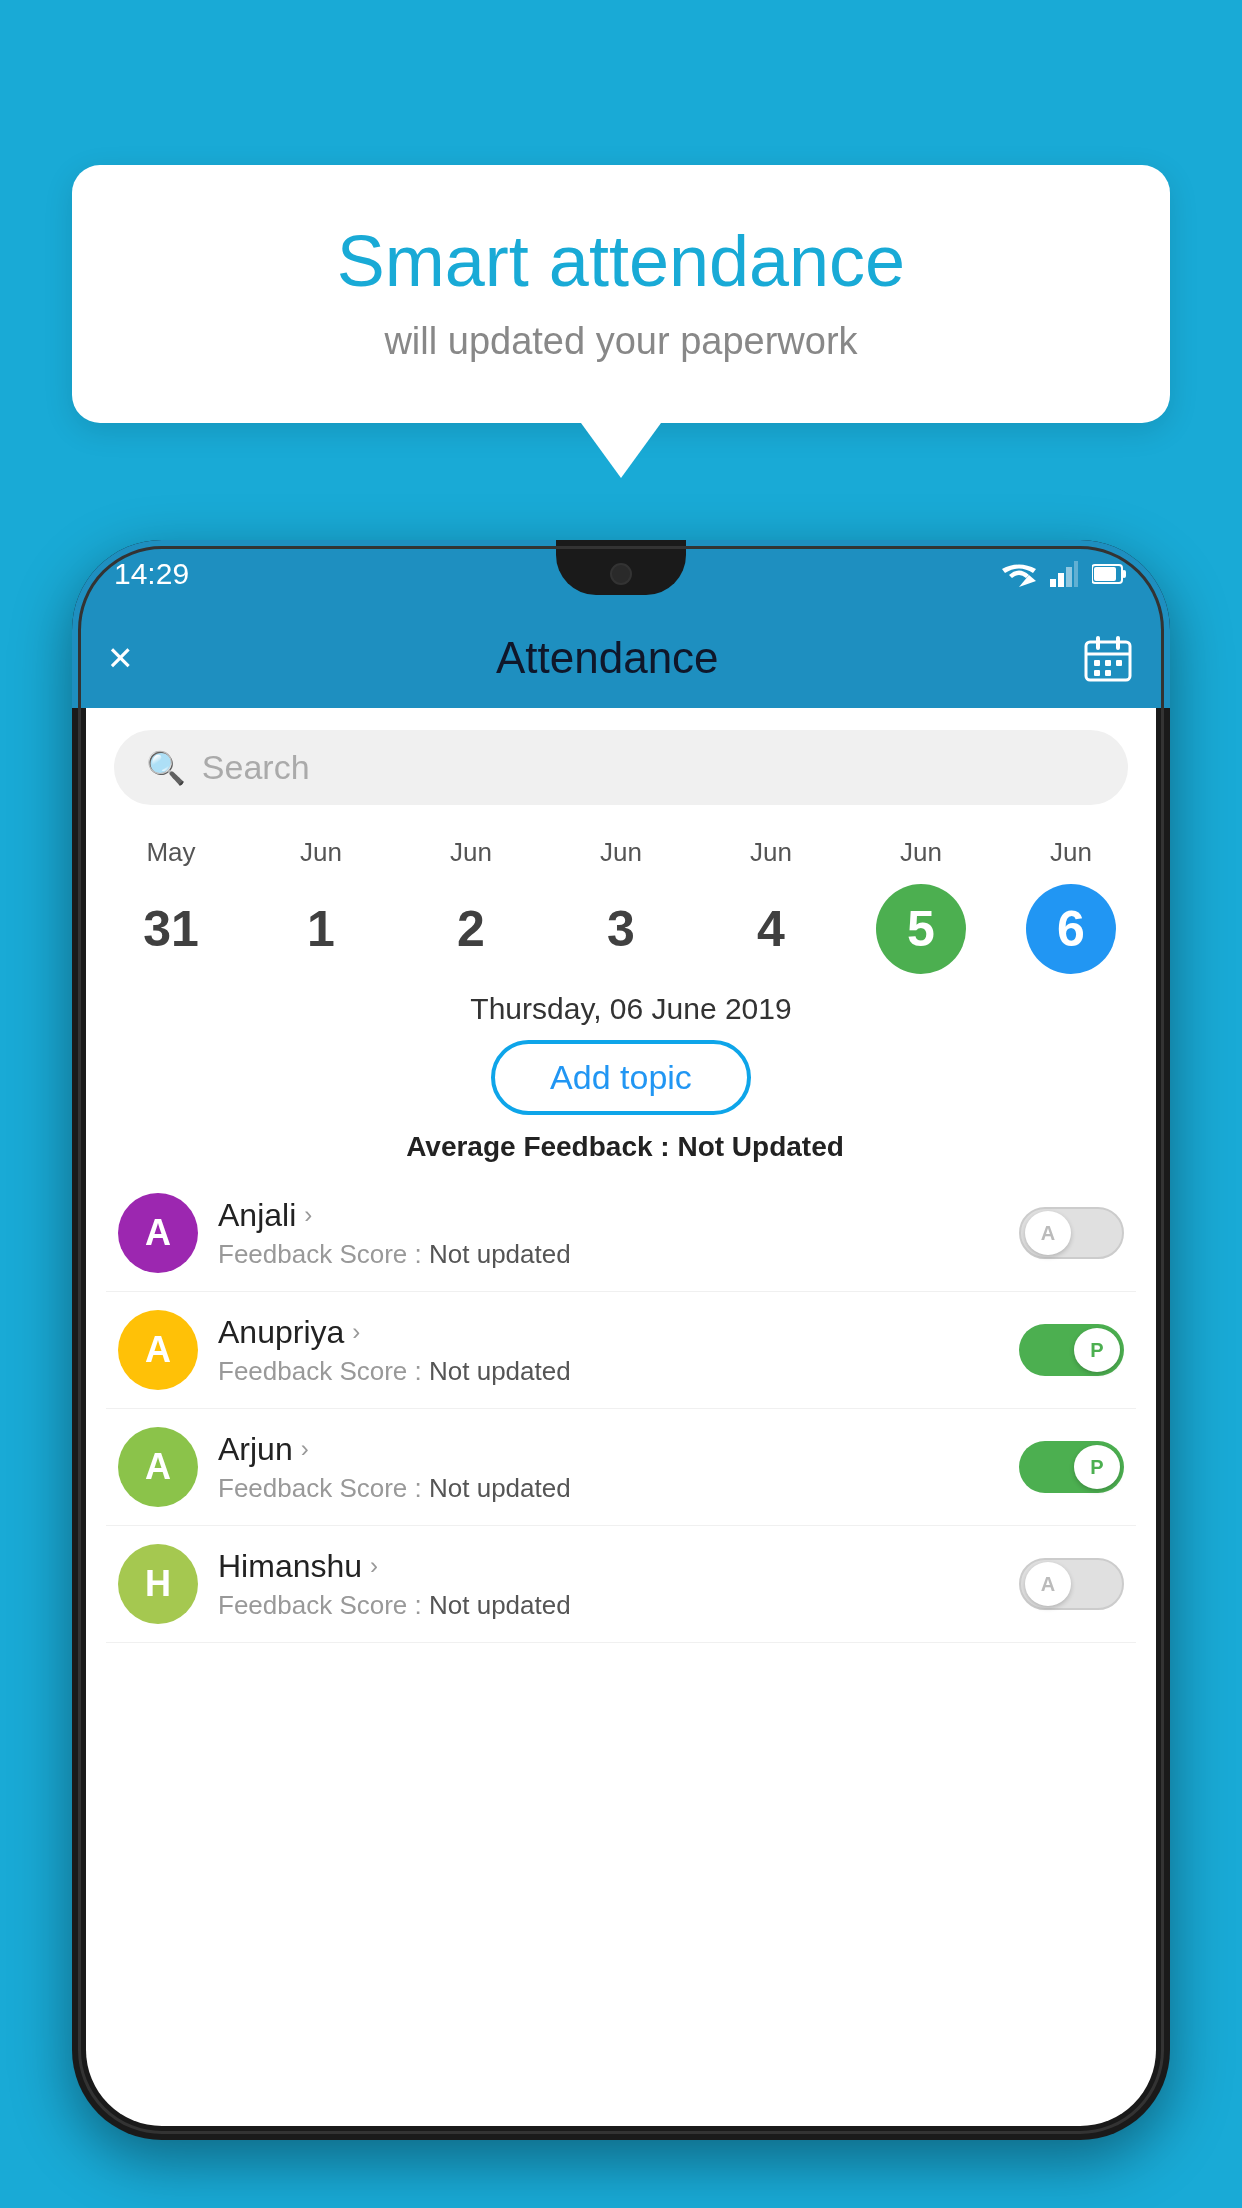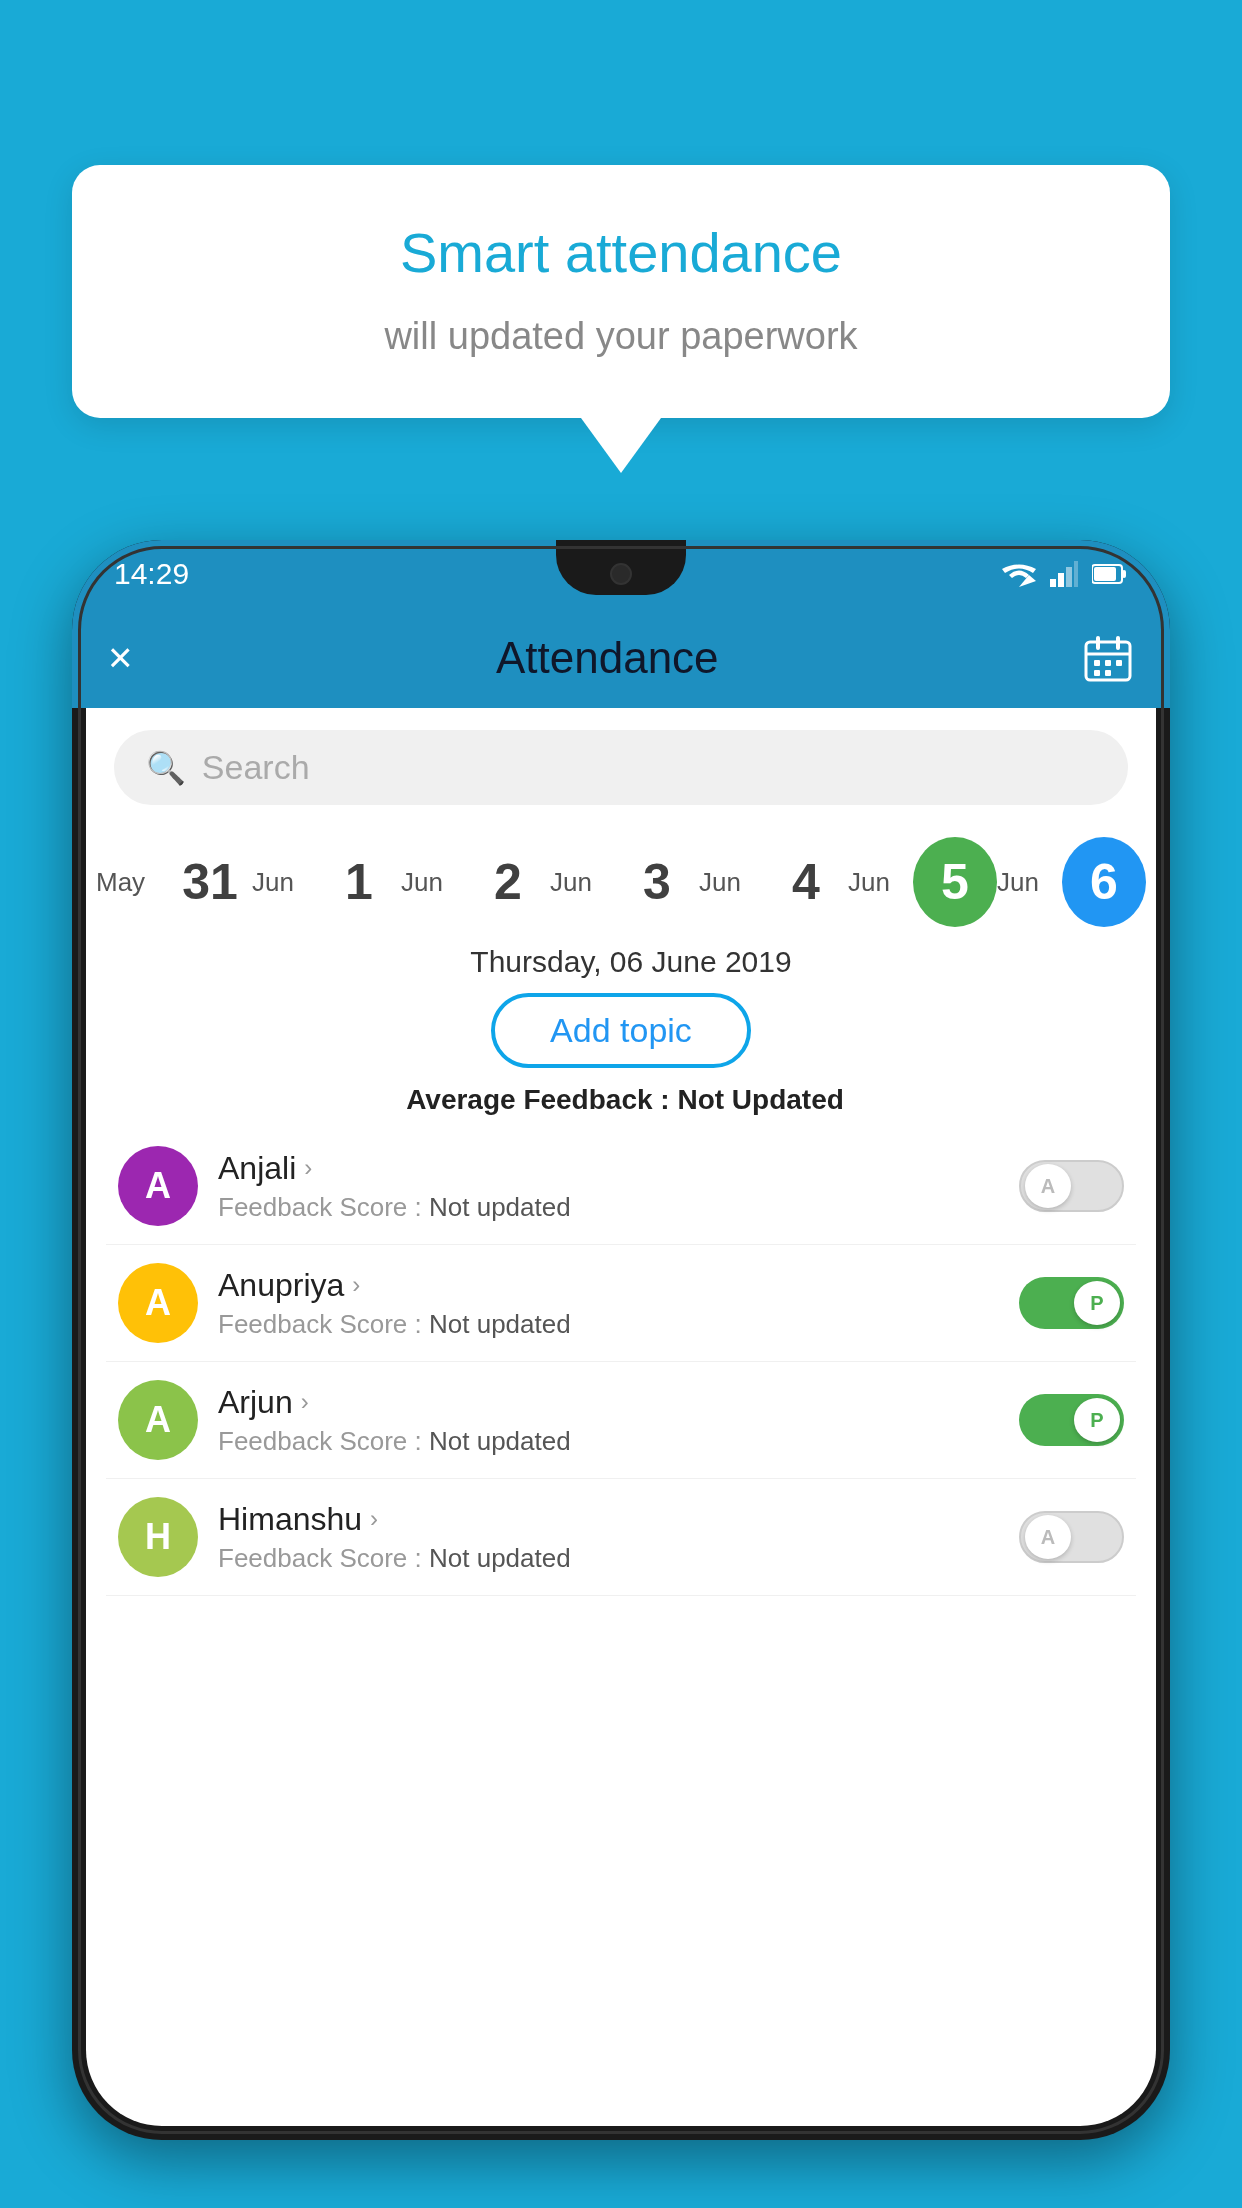--- a/index.html
+++ b/index.html
@@ -23,24 +23,24 @@
 
     .speech-bubble {
       background: white;
       border-radius: 28px;
       padding: 55px 60px 60px;
       text-align: center;
       box-shadow: 0 8px 30px rgba(0,0,0,0.12);
     }
 
     .speech-bubble-title {
-      font-size: 56px;
+      font-size: 72px;
       color: #19aad6;
       font-weight: 400;
-      margin-bottom: 30px;
+      margin-bottom: 18px;
     }
 
     .speech-bubble-subtitle {
       font-size: 38px;
       color: #888;
       font-weight: 400;
     }
 
     .speech-bubble-arrow {
       width: 0;
@@ -194,23 +194,23 @@
     
     .calendar-strip {
       padding: 10px 10px 0;
       display: flex;
       justify-content: space-around;
       align-items: flex-start;
     }
 
     .cal-day {
       display: flex;
-      flex-direction: row;
-      align-items: center;
-      gap: 23px;
+      flex-direction: column;
+      align-items: center;
+      gap: 16px;
       min-width: 100px;
     }
 
     .cal-month {
       font-size: 26px;
       color: #555;
       font-weight: 400;
     }
 
     .cal-date {

